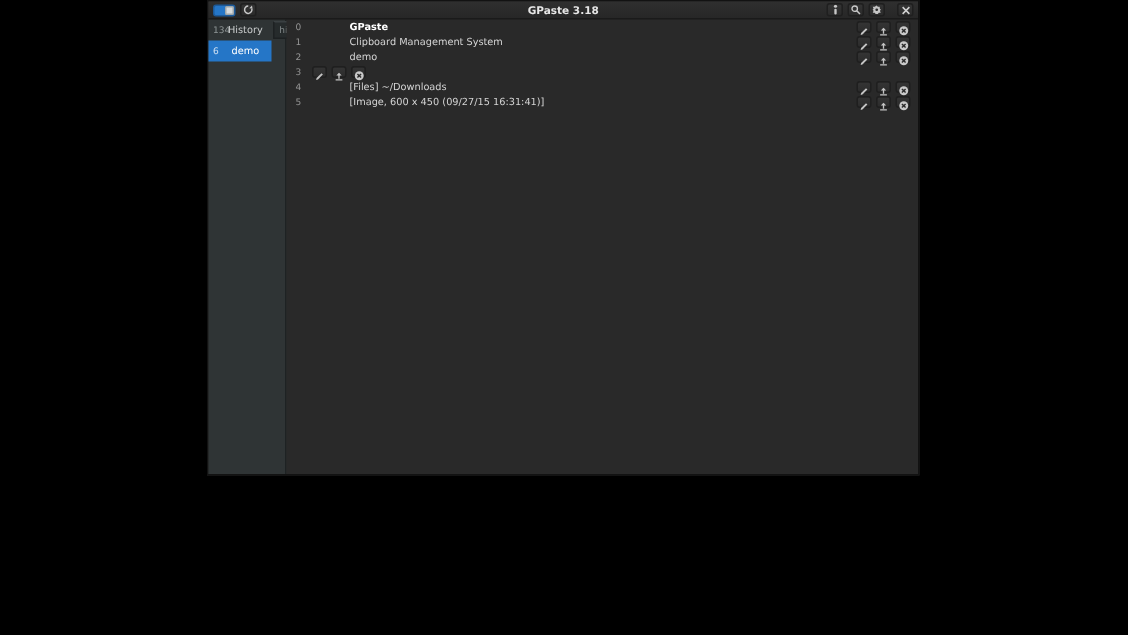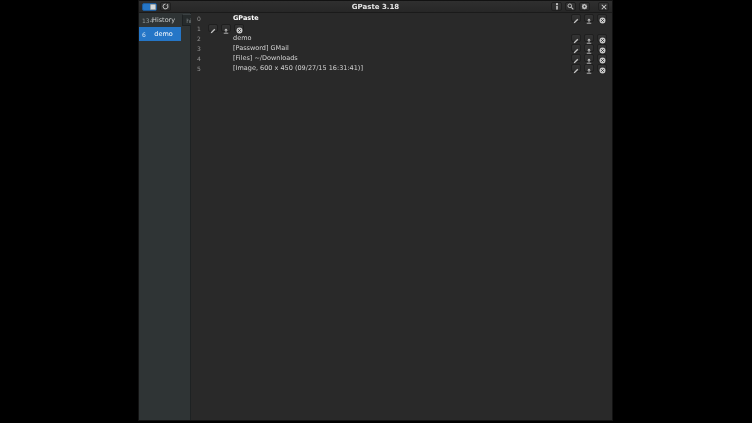--- a/index.html
+++ b/index.html
@@ -1,19 +1,19 @@
 <!DOCTYPE html>
 <html><head>
 <meta charset="utf-8">
 <style>
   * { margin:0; padding:0; box-sizing:border-box; }
   html,body { width:752px; height:423px; background:#000; overflow:hidden;
               font-family:"DejaVu Sans", sans-serif; }
 
-  .window { position:absolute; left:138px; top:0; width:475px; height:421px;
+  .window { position:absolute; left:138px; top:0; width:475px; height:317px;
             background:#292929; border:1px solid #121212; display:flex; flex-direction:column; }
 
   
   .headerbar { height:12px; flex:0 0 12px; background:linear-gradient(#2f2f2f,#272727);
                border-bottom:1px solid #1a1a1a; display:flex; align-items:center;
                padding:0 3px; position:relative; }
   .hb-title { position:absolute; left:0; right:0; text-align:center; color:#e6e6e6;
               font-size:7px; font-weight:bold; pointer-events:none; }
   .hb-left, .hb-right { display:flex; align-items:center; gap:3px; z-index:1; }
   .hb-right { margin-left:auto; }
@@ -172,20 +172,21 @@
                   <circle cx="4" cy="4" r="3.4" fill="#c9c9c9"></circle>
                   <path d="M2.6 2.6l2.8 2.8M5.4 2.6L2.6 5.4" stroke="#2c2c2c" stroke-width="1.1"></path>
                 </svg>
         </span>
       </span>
     </span>
   </div>
 
   <div class="lrow">
     <span class="idx">1</span>
+    <span class="lbl">Clipboard Management System</span>
     <span class="actions">
       <span class="rowbtn">
         <span>
           <svg width="6" height="6" viewBox="0 0 8 8">
                   <path d="M1 7l1.6-.4L7 2.2 5.8 1 1.4 5.4z" fill="#c4c4c4"></path>
                 </svg>
         </span>
       </span>
       <span class="rowbtn">
         <span>
@@ -233,21 +234,20 @@
                   <circle cx="4" cy="4" r="3.4" fill="#c9c9c9"></circle>
                   <path d="M2.6 2.6l2.8 2.8M5.4 2.6L2.6 5.4" stroke="#2c2c2c" stroke-width="1.1"></path>
                 </svg>
         </span>
       </span>
     </span>
   </div>
 
   <div class="lrow">
     <span class="idx">3</span>
-    <span class="lbl">[Password] GMail</span>
     <span class="actions">
       <span class="rowbtn">
         <span>
           <svg width="6" height="6" viewBox="0 0 8 8">
                   <path d="M1 7l1.6-.4L7 2.2 5.8 1 1.4 5.4z" fill="#c4c4c4"></path>
                 </svg>
         </span>
       </span>
       <span class="rowbtn">
         <span>

